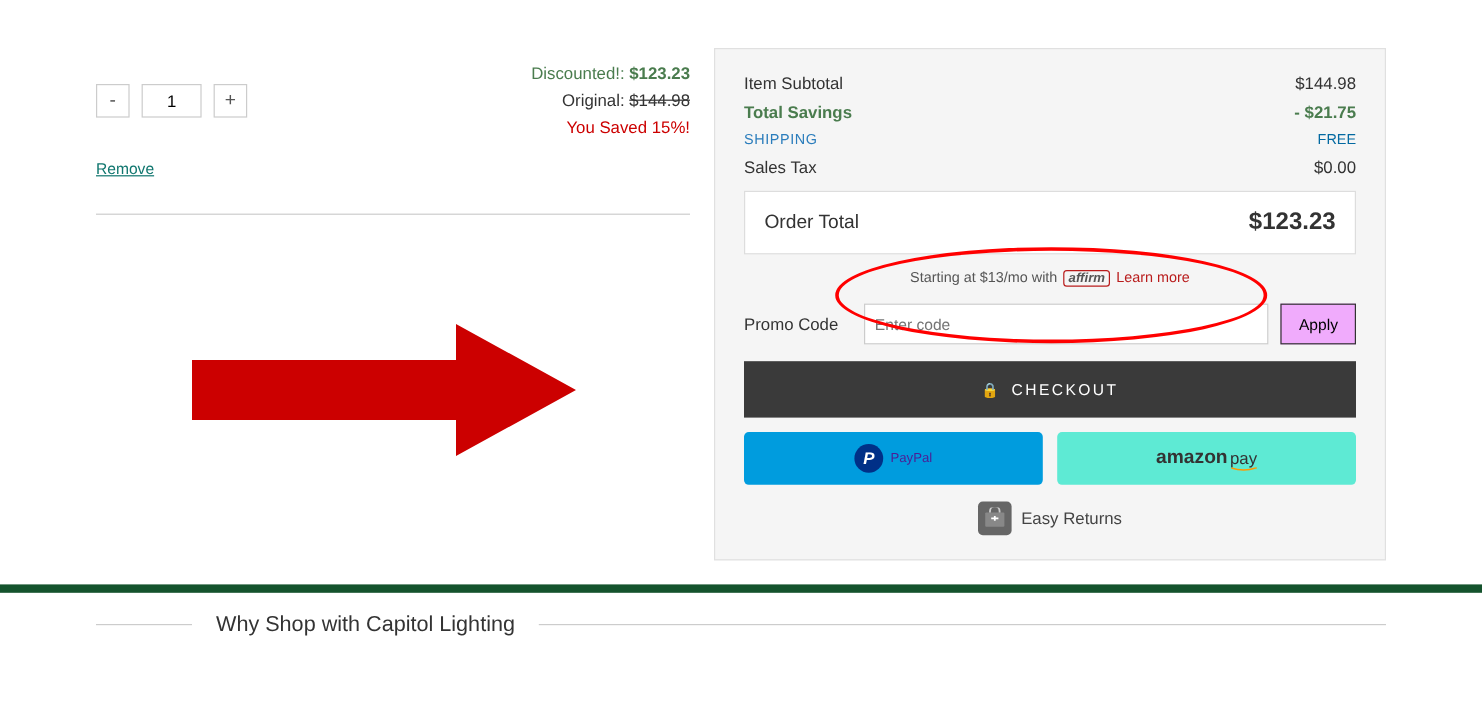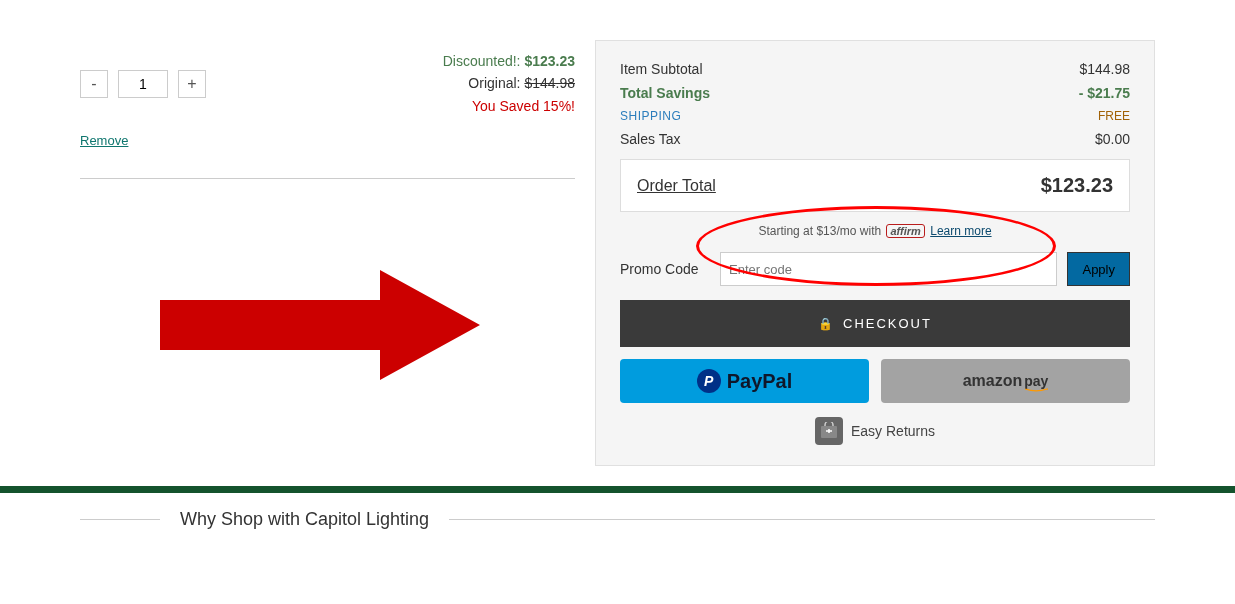--- a/index.html
+++ b/index.html
@@ -128,39 +128,38 @@
       font-weight: bold;
     }
 
     .summary-row.shipping .label {
       color: #2b7dbc;
       text-transform: uppercase;
       font-size: 12px;
       letter-spacing: 0.5px;
     }
     .summary-row.shipping .value {
-      color: #a16207;
+      color: #0369a1;
       font-size: 12px;
       margin-left: 13px;
     }
 
     .order-total-box {
       background: #fff;
       border: 1px solid #ddd;
       padding: 14px 16px;
       display: flex;
       justify-content: space-between;
       align-items: center;
       margin: 12px 0;
     }
 
     .order-total-label {
       font-size: 16px;
       font-weight: 500;
-      text-decoration: underline;
     }
 
     .order-total-value {
       font-size: 20px;
       font-weight: bold;
     }
 
     .affirm-row {
       text-align: center;
       font-size: 12px;
@@ -173,22 +172,21 @@
       font-weight: bold;
       font-style: italic;
       border: 1px solid #b91c1c;
       border-radius: 3px;
       padding: 0 3px;
       font-size: 11px;
       margin: 0 2px;
     }
 
     .affirm-learn {
-      color: #0c4a6e;
-      text-decoration: underline;
+      color: #b91c1c;
       cursor: pointer;
     }
 
     
     .promo-row {
       display: flex;
       align-items: center;
       gap: 10px;
       margin-bottom: 14px;
     }
@@ -205,21 +203,21 @@
       border: 1px solid #ccc;
       padding: 16px 8px;
       font-size: 13px;
       color: #999;
     }
 
     .promo-apply-btn {
       height: 34px;
       padding: 0 14px;
       border: 1px solid #333;
-      background: #0369a1;
+      background: #f0abfc;
       font-size: 13px;
       cursor: pointer;
       white-space: nowrap;
     }
 
     
     .checkout-btn {
       width: 100%;
       background: #3a3a3a;
       color: #fff;
@@ -254,47 +252,47 @@
       padding: 10px;
       cursor: pointer;
       border-radius: 4px;
       display: flex;
       align-items: center;
       justify-content: center;
       gap: 6px;
     }
 
     .paypal-text {
-      color: #0f172a;
-      font-size: 20px;
-      font-weight: bold;
+      color: #4c1d95;
+      font-size: 11px;
+      font-weight: normal;
     }
 
     .amazon-btn {
       flex: 1;
-      background: #a3a3a3;
+      background: #5eead4;
       border: none;
       padding: 10px;
       cursor: pointer;
       border-radius: 4px;
       display: flex;
       align-items: center;
       justify-content: center;
     }
 
     .amazon-logo {
       font-size: 16px;
       font-weight: bold;
       color: #333;
     }
 
     .amazon-pay-text {
       color: #333;
       font-size: 14px;
-      font-weight: 700;
+      font-weight: 400;
       margin-top: 16px;
     }
 
     
     .easy-returns-row {
       display: flex;
       align-items: center;
       justify-content: center;
       gap: 8px;
       font-size: 14px;

